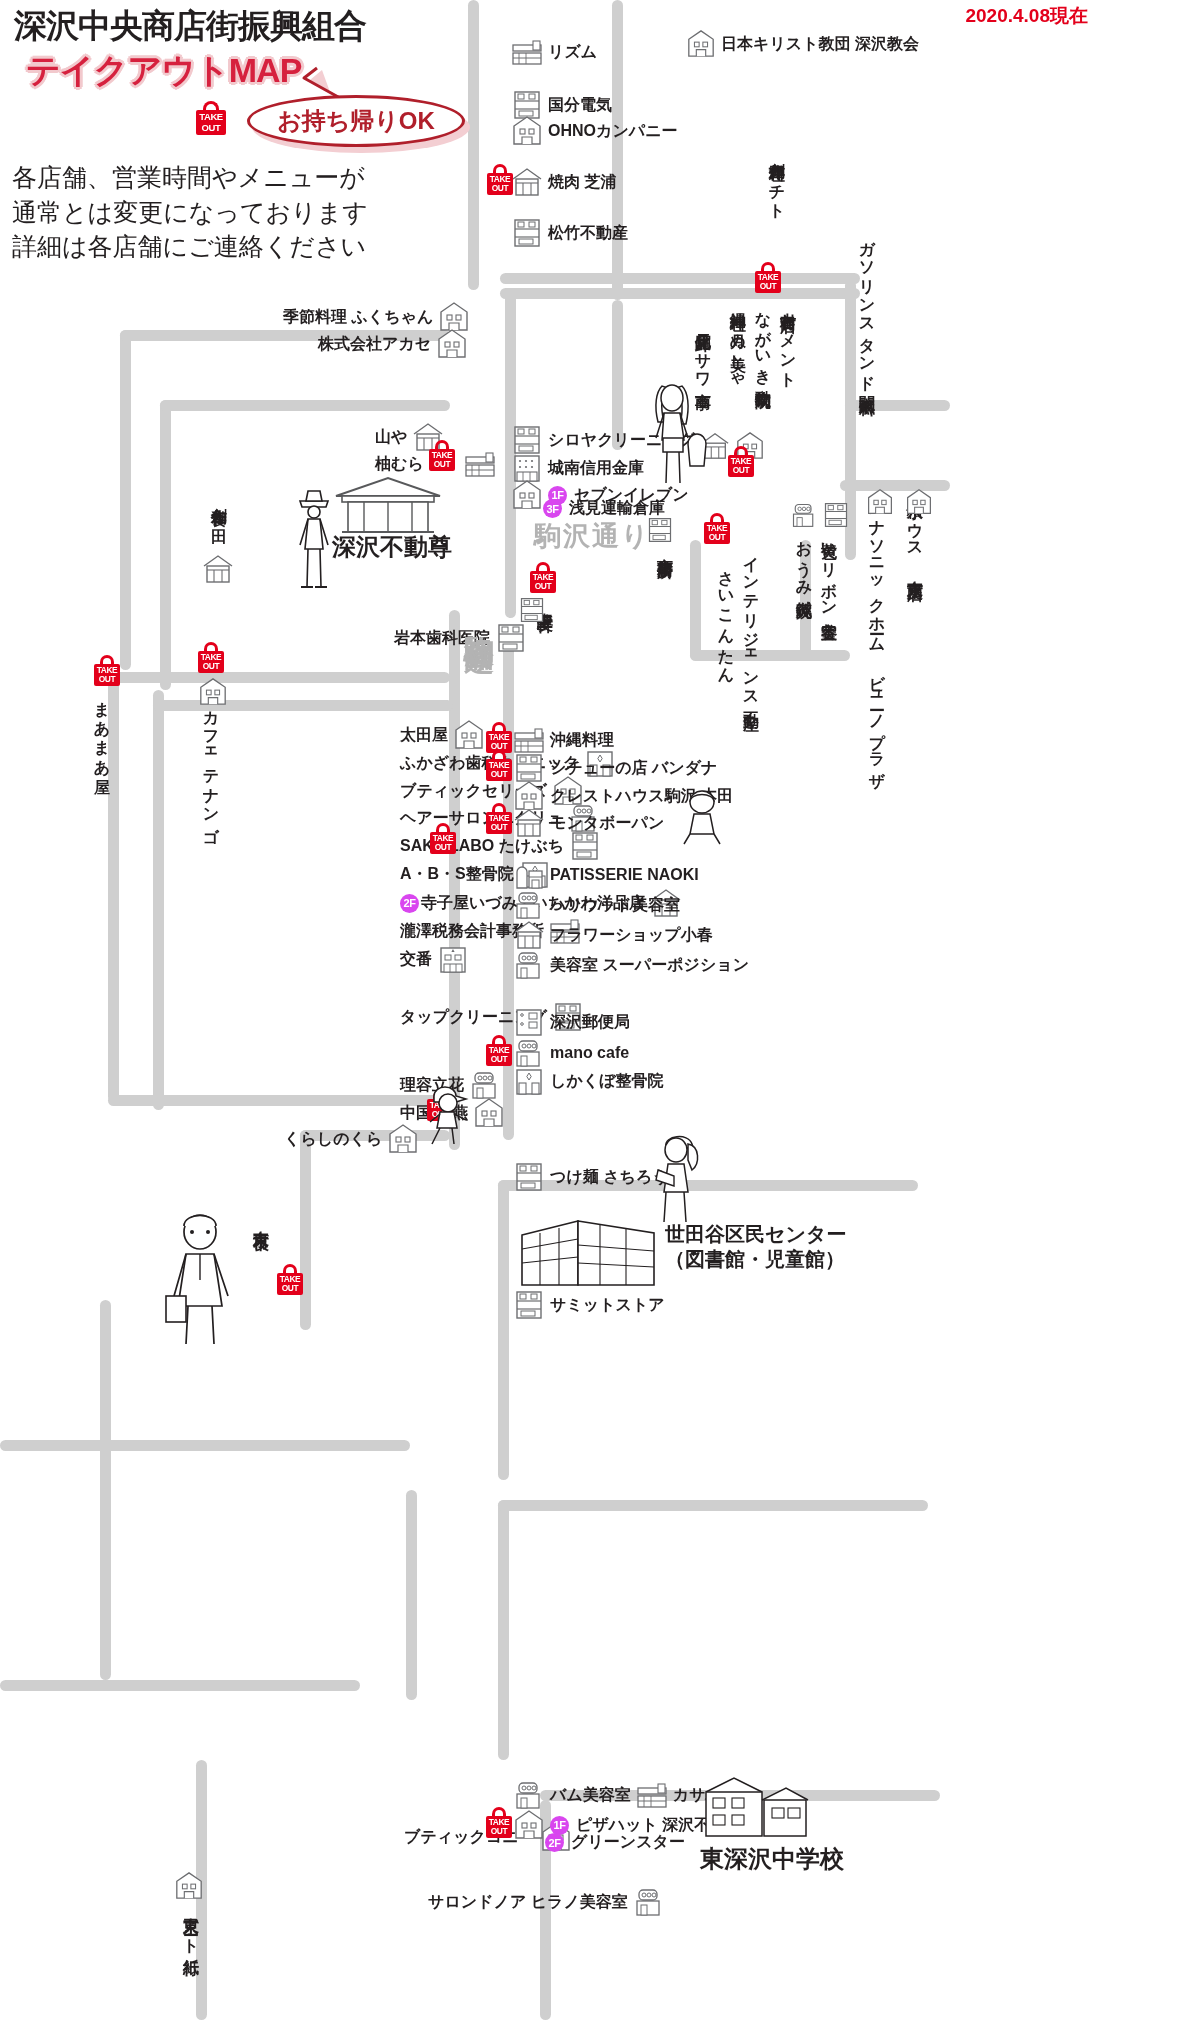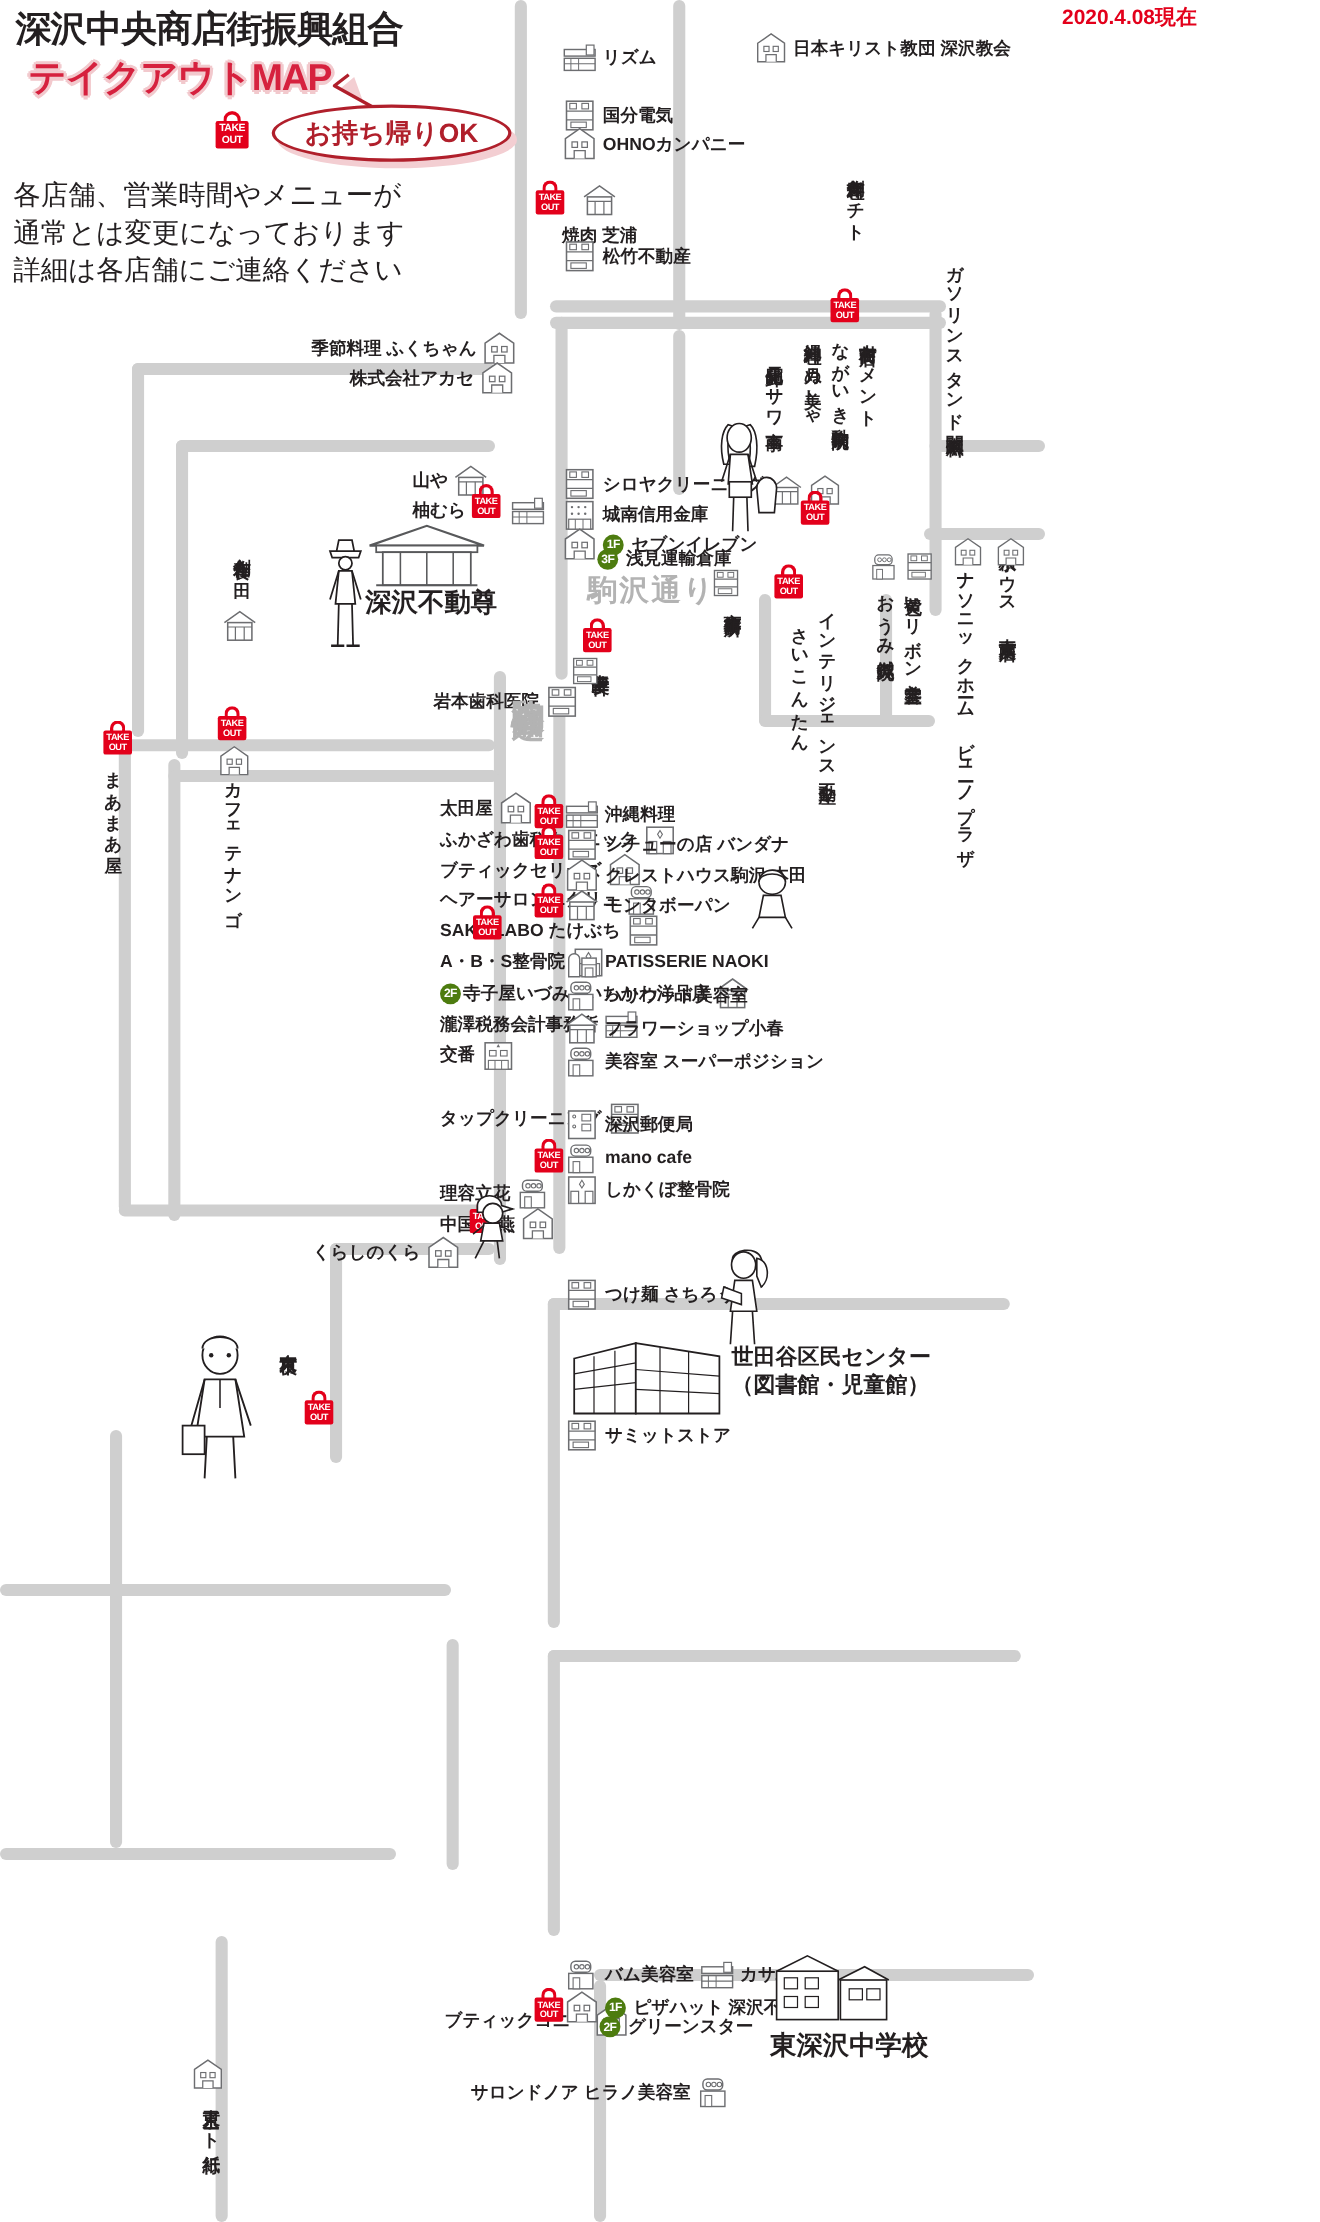--- a/index.html
+++ b/index.html
@@ -83,21 +83,21 @@
     white-space:nowrap;
   }
   .shop .nm{
     font-size:16px;font-weight:bold;color:#231f20;letter-spacing:0px;
   }
   .shop.rt{flex-direction:row-reverse;}
   .ico{flex:0 0 auto;}
   .flr{
     display:inline-flex;align-items:center;justify-content:center;
     width:19px;height:19px;border-radius:50%;
-    background:#4d7c0f;color:#fff;font-size:11px;font-weight:bold;
+    background:#d946ef;color:#fff;font-size:11px;font-weight:bold;
     margin-right:2px;vertical-align:middle;letter-spacing:-0.5px;
   }
 
   
   .vlabel{
     position:absolute;
     writing-mode:vertical-rl;text-orientation:upright;
     font-size:16px;font-weight:bold;color:#231f20;
     letter-spacing:1px;white-space:nowrap;
   }
@@ -286,21 +286,21 @@
         <svg width="32" height="34" viewBox="0 0 32 34">
           <use href="#g-house"></use>
         </svg>
       </span>
     <span class="nm">OHNOカンパニー</span>
   </div>
   <div class="to small" style="left:487px;top:164px;">
     <div class="handle"></div>
     <div class="bag">TAKE<br>OUT</div>
   </div>
-  <div class="shop" style="left:511px;top:165px;flex-direction:column;">
+  <div class="shop" style="left:511px;top:165px;">
     <span class="ico">
         <svg width="32" height="34" viewBox="0 0 32 34">
           <use href="#g-house-wide"></use>
         </svg>
       </span>
     <span class="nm">焼肉 芝浦</span>
   </div>
   <div class="shop" style="left:511px;top:216px;">
     <span class="ico">
         <svg width="32" height="34" viewBox="0 0 32 34">

